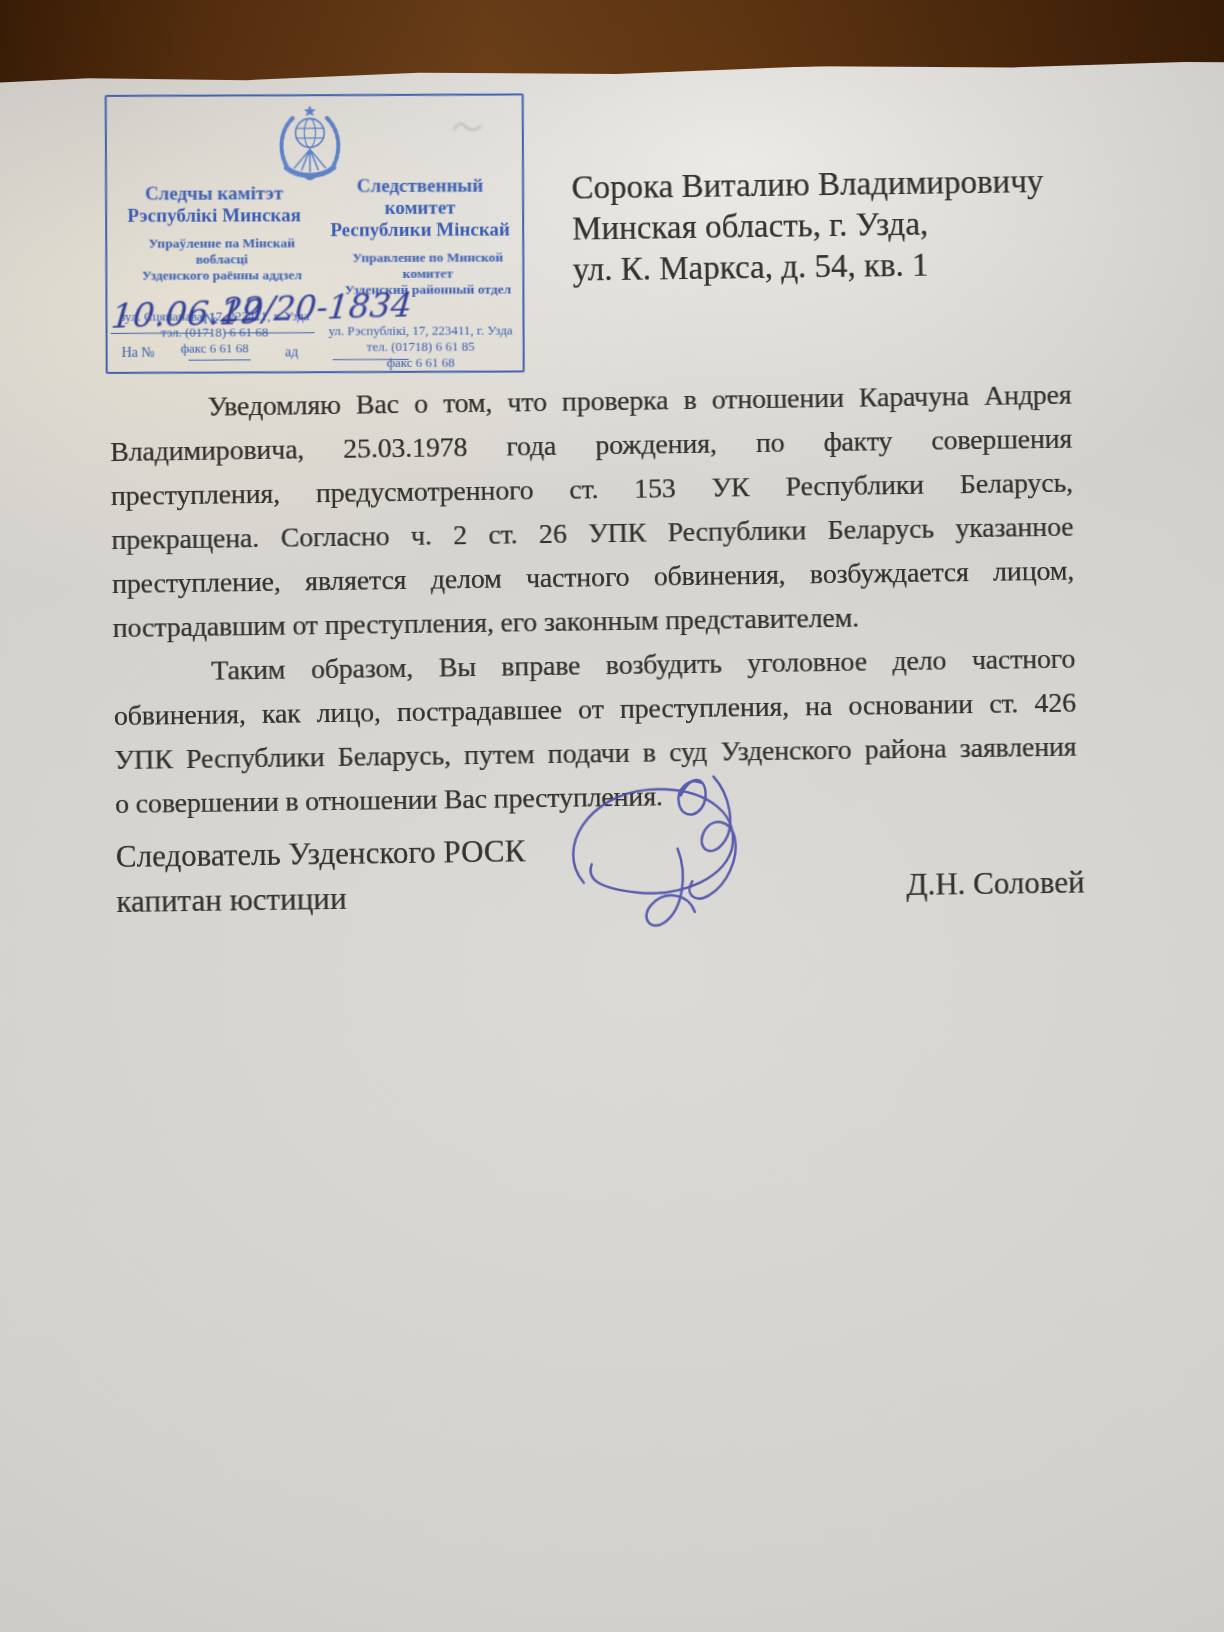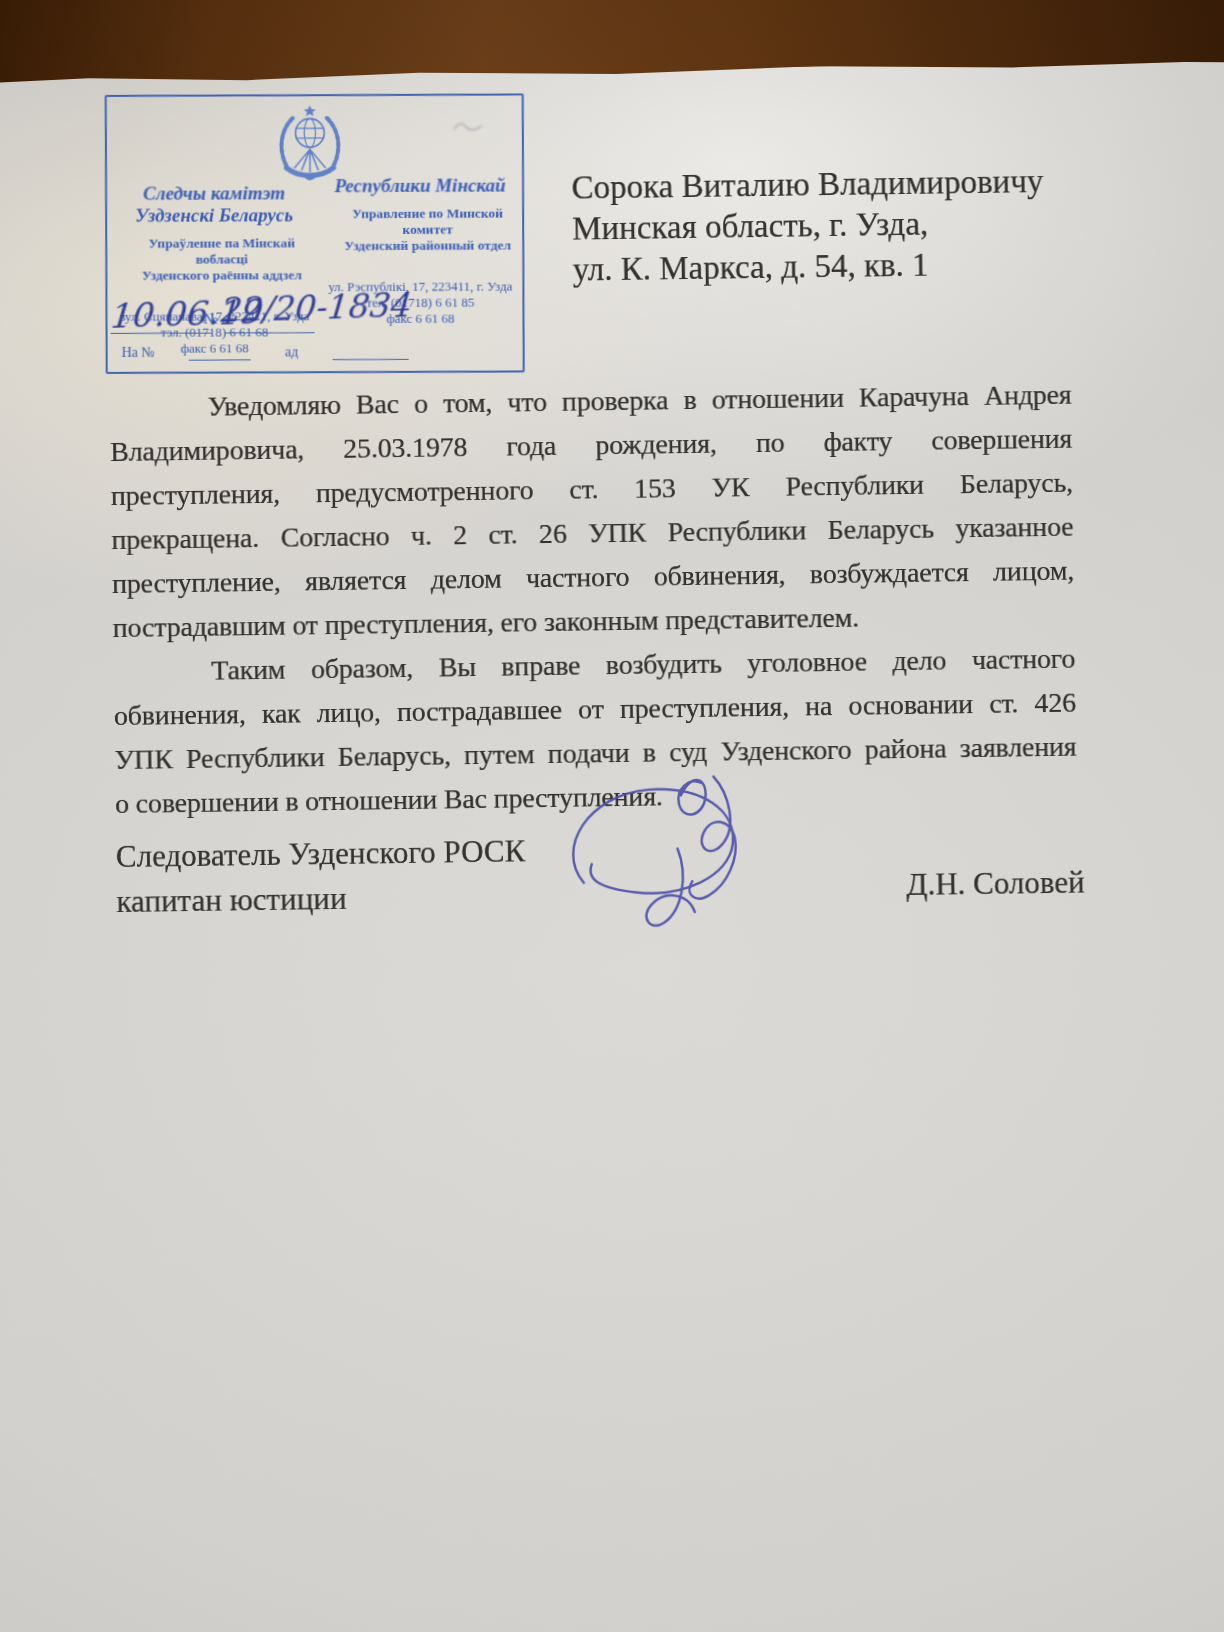--- a/index.html
+++ b/index.html
@@ -24,21 +24,21 @@
   
   .stamp{
     position:absolute;left:133px;top:21px;width:415px;height:275px;
     border:2.5px solid #4162ae;border-radius:2px;
     transform:rotate(0.6deg);
     color:#3a5cb0;filter:blur(.25px);
   }
   .stamp .col{position:absolute;text-align:center;}
   .col-left{left:6px;top:86px;width:202px;}
   .col-right{left:216px;top:79px;width:194px;}
-  .stamp .org{font-weight:bold;font-size:19px;line-height:22px;font-style:italic;}
+  .stamp .org{font-weight:bold;font-size:19px;line-height:22px;}
   .stamp .division{font-weight:bold;font-size:13.5px;line-height:16px;margin-top:9px;margin-left:15px;}
   .stamp .addr{font-size:13px;line-height:16px;}
   .stamp .addr-block{margin-top:25px;}
   .emblem{position:absolute;left:167px;top:8px;}
   .smudge{position:absolute;left:345px;top:22px;opacity:.45;}
 
   .hand{
     position:absolute;color:#323e96;font-family:"DejaVu Serif",serif;font-style:italic;
     transform:skewX(-7deg) rotate(-1.5deg);filter:blur(.2px);white-space:nowrap;
   }
@@ -102,29 +102,30 @@
         <path d="M12 62 C 24 72 46 72 58 62" stroke-width="5"></path>
         <path d="M30 70 q5 5.5 10 0" stroke-width="3"></path>
       </svg>
 
       <svg class="smudge" width="34" height="18" viewBox="0 0 34 18" fill="none" stroke="#8d8a96" stroke-width="2" style="filter:blur(1px)">
         <path d="M2 12 Q8 2 14 9 T30 8"></path>
       </svg>
 
       <div class="col col-left">
         <div class="org">Следчы камітэт</div>
-        <div class="org">Уздзенскі Беларусь</div>
+        <div class="org">Рэспублікі Минская</div>
         <div class="division">Упраўленне па Мінскай вобласці</div>
         <div class="division" style="margin-top:0">Узденского раённы аддзел</div>
         <div class="addr addr-block">вул. Сцяпанава, 17, 223411, г. Узда</div>
         <div class="addr">тэл. (01718) 6 61 68</div>
         <div class="addr">факс 6 61 68</div>
       </div>
 
       <div class="col col-right">
+        <div class="org">Следственный комитет</div>
         <div class="org">Республики Мінскай</div>
         <div class="division">Управление по Минской комитет</div>
         <div class="division" style="margin-top:0">Узденский районный отдел</div>
         <div class="addr addr-block">ул. Рэспублікі, 17, 223411, г. Узда</div>
         <div class="addr">тел. (01718) 6 61 85</div>
         <div class="addr">факс 6 61 68</div>
       </div>
 
       <div class="uline u1"></div>
       <div class="uline u2"></div>

